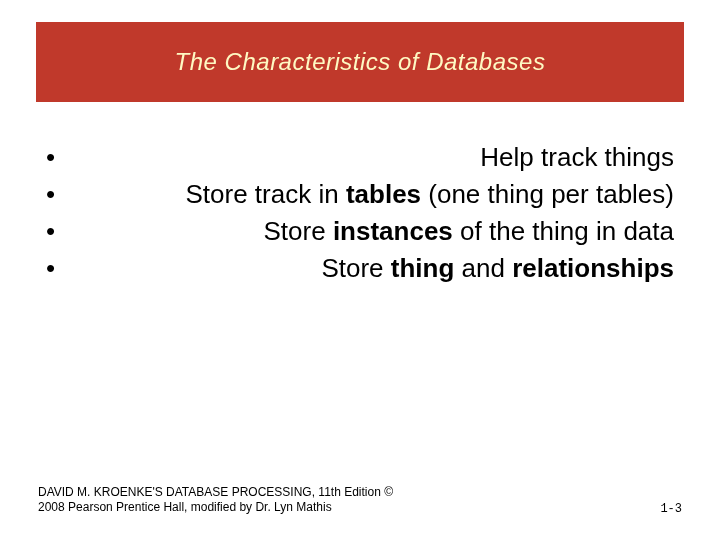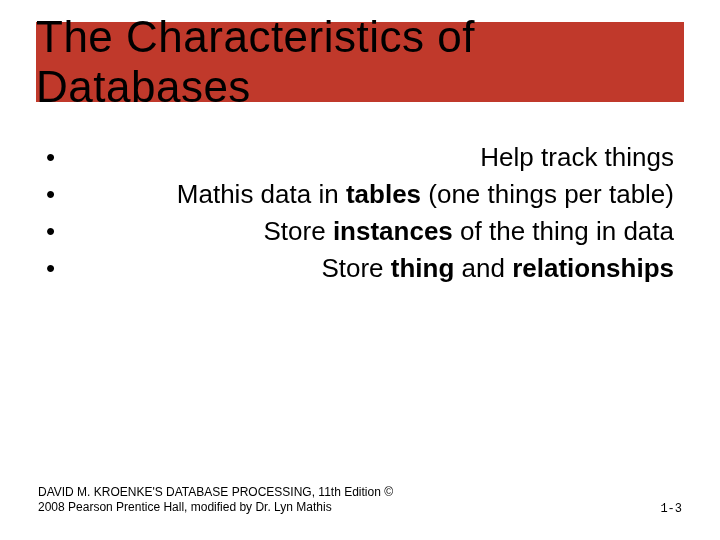--- a/index.html
+++ b/index.html
@@ -23,24 +23,25 @@
     top: 22px;
     left: 36px;
     right: 36px;
     height: 80px;
     background: #c0392b; 
     display: flex;
     align-items: center;
     justify-content: center;
   }
   .title-band .title-text {
-    color: #000000;
-    font-size: 44px;
+    color: #fef9c3;
+    font-size: 24px;
     font-weight: 400;
     letter-spacing: 0.5px;
+    font-style: italic;
   }
   .bullets {
     position: absolute;
     top: 140px;
     left: 46px;
     right: 46px;
     font-size: 26px;
     line-height: 1.35;
   }
   .bullets .row {
@@ -97,21 +98,21 @@
     <div class="row">
       <span class="dot">•</span>
       <span class="txt">
         <span>Help track things</span>
       </span>
     </div>
 
     <div class="row">
       <span class="dot">•</span>
       <span class="txt">
-        <span>Mathis data in </span><b>tables</b><span> (one things per table)</span>
+        <span>Store track in </span><b>tables</b><span> (one thing per tables)</span>
       </span>
     </div>
 
     <div class="row">
       <span class="dot">•</span>
       <span class="txt">
         <span>Store </span><b>instances</b><span> of the thing in data</span>
       </span>
     </div>
 

